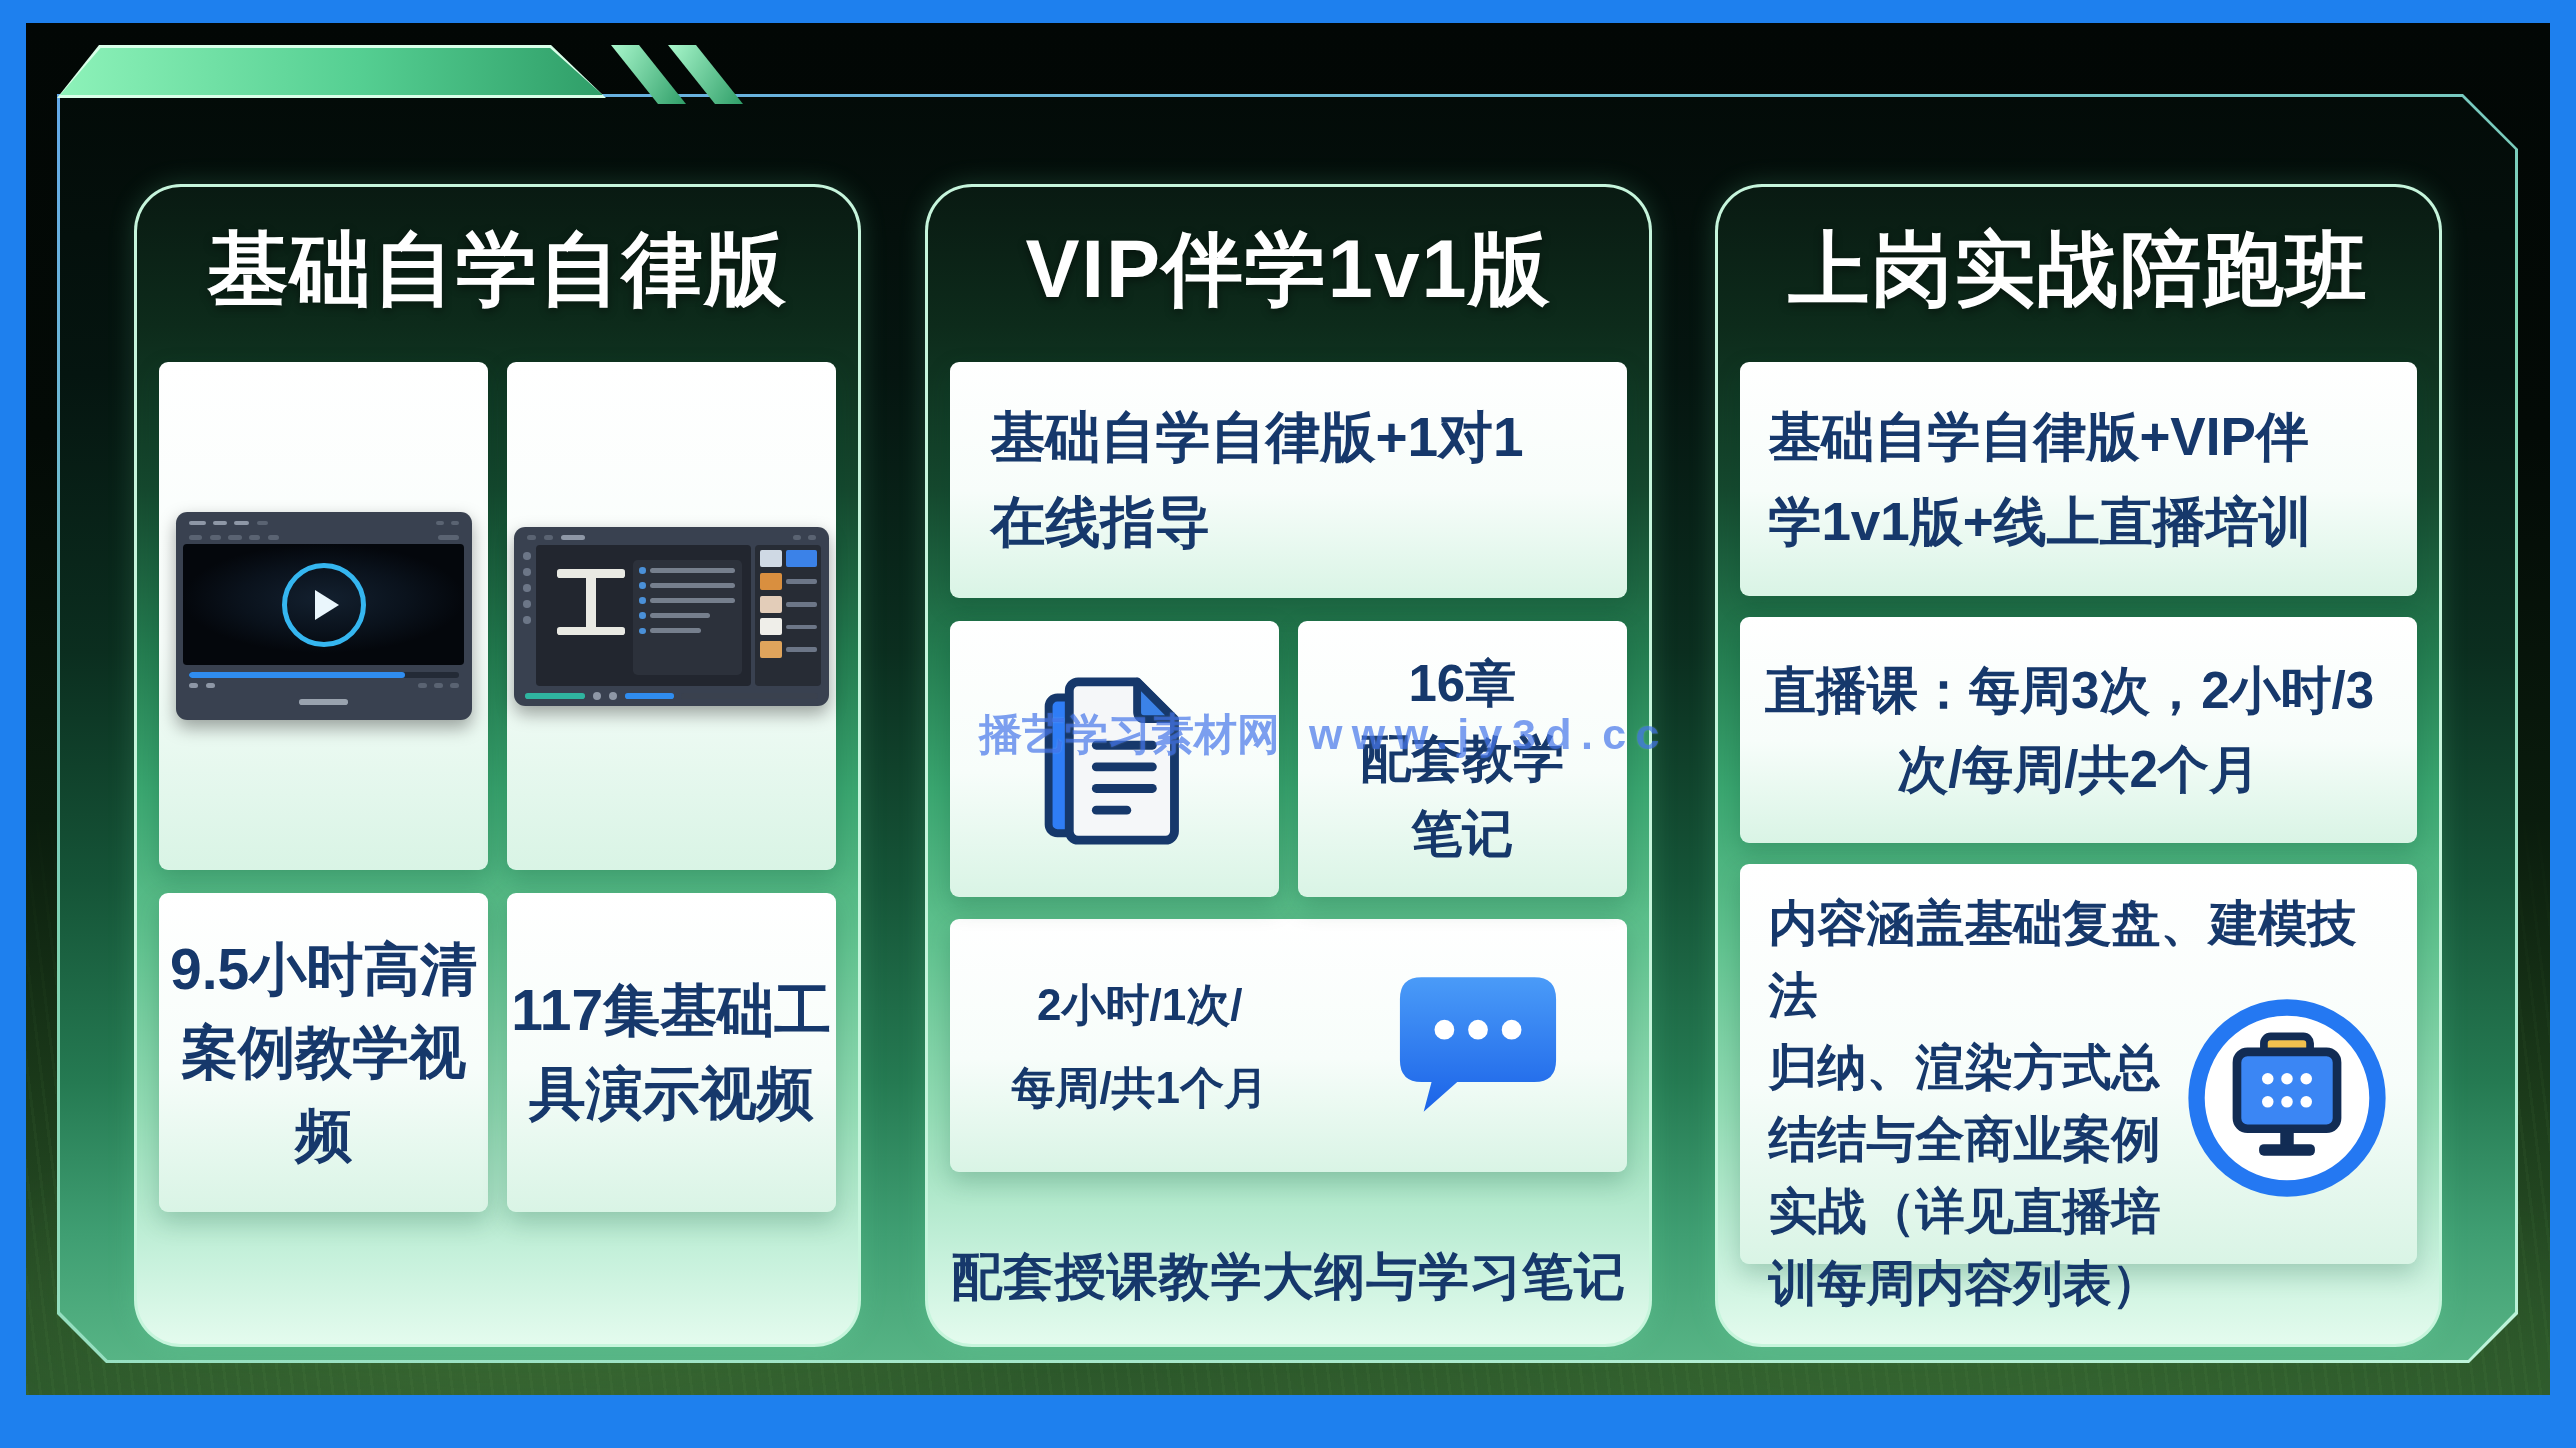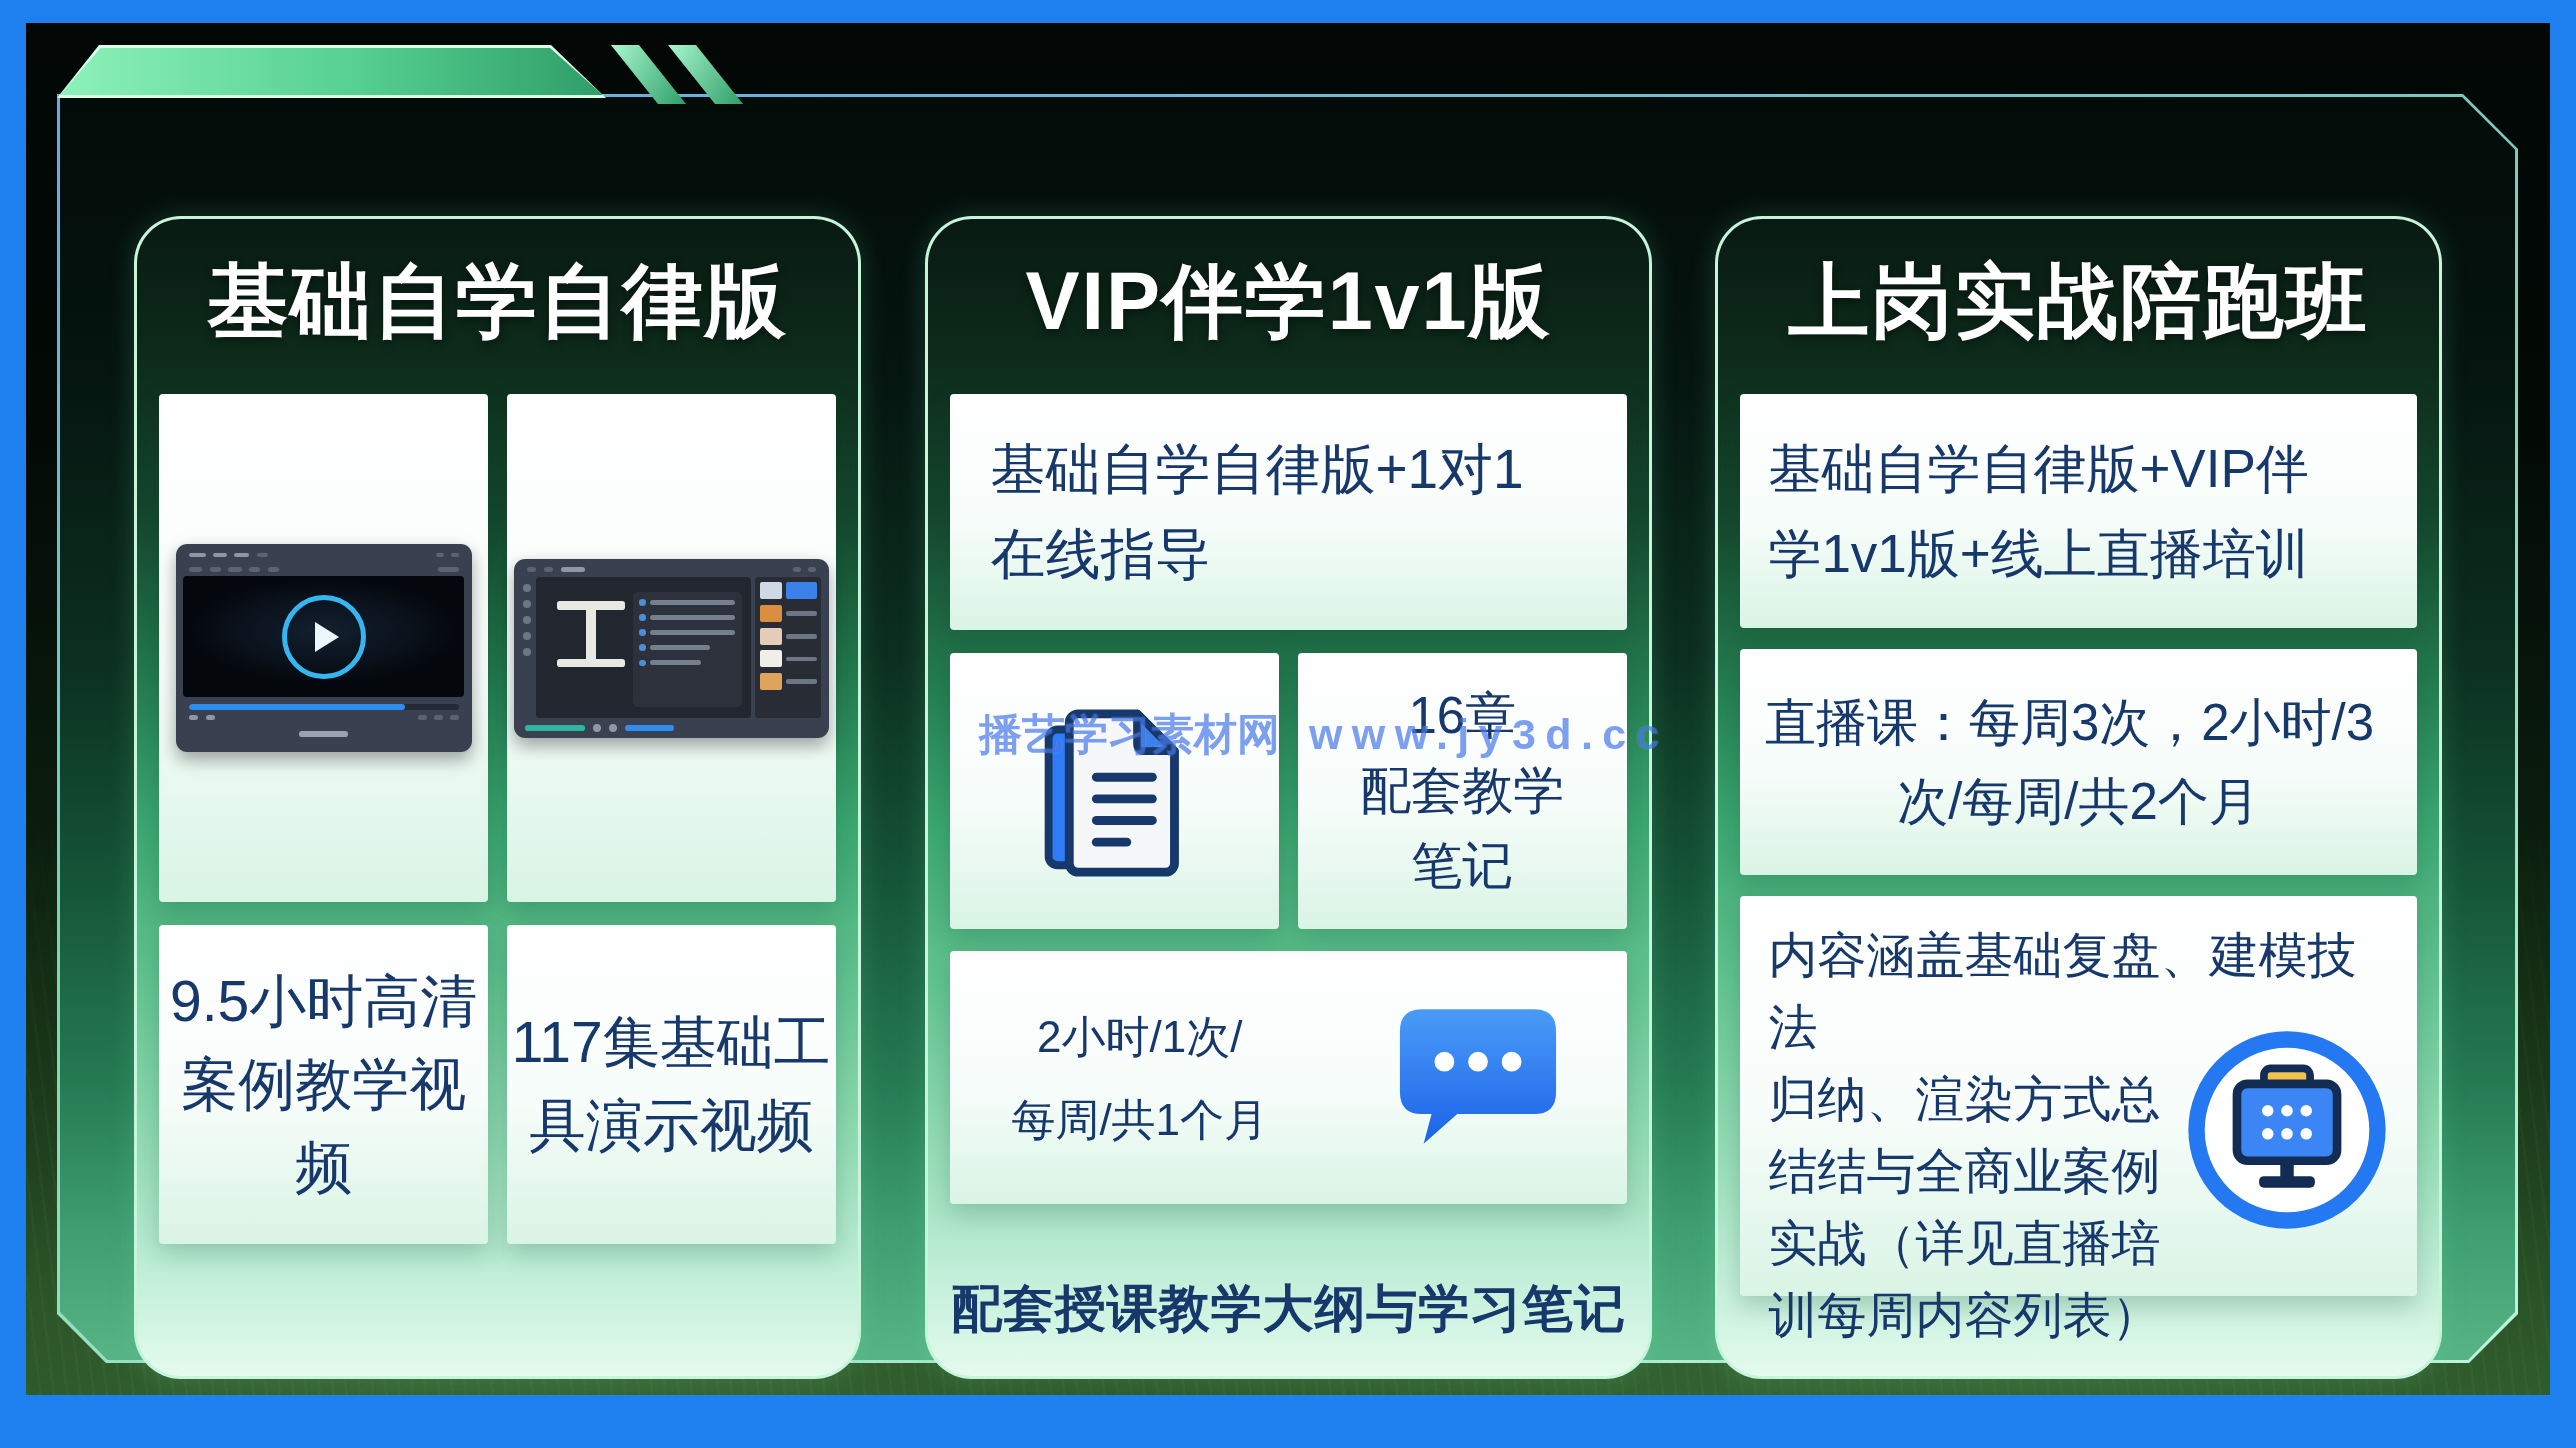--- a/index.html
+++ b/index.html
@@ -52,39 +52,38 @@
     background:linear-gradient(120deg,#a9f7cc,#2f9e68);
   }
   .slash.s1{left:611px;}
   .slash.s2{left:668px;}
 
   
   .col{
     position:absolute;top:184px;height:1163px;width:727px;
     background:#c6f5dc;border-radius:47px;
     box-shadow:0 0 26.4px rgba(120,240,180,.18);
-    margin-top:32px;
   }
   .col-inner{
     position:absolute;inset:2.8px;border-radius:44px;overflow:hidden;
     background:linear-gradient(180deg,
       #091a12 0%, #0d2b1b 12%, #15482e 26%, #247c50 40%,
       #3aa670 52%, #63c491 66%, #93dcb5 80%, #c4f0da 92%, #e4fbee 100%);
   }
   .col-content{position:relative;height:100%;padding:0 22.6px;box-sizing:border-box;}
   .col-title{
     height:168px;display:flex;align-items:center;justify-content:center;
     color:#ffffff;font-size:81px;font-weight:800;letter-spacing:1.9px;
     text-shadow:0 2.8px 9.4px rgba(0,0,0,.45);
   }
   .card{
     background:linear-gradient(180deg,#ffffff 0%,#f7fdfa 55%,#d9f4e5 100%);
-    border-radius:4px;
+    border-radius:9px;
     box-shadow:0 9.4px 24.5px rgba(8,70,45,.22);
-    color:#16386b;font-weight:400;
+    color:#16386b;font-weight:700;
   }
 
   
   .media-row{display:flex;gap:19px;height:508px;margin-top:7.5px;}
   .media-row .card{flex:1;display:flex;align-items:center;justify-content:center;}
   .text-row{display:flex;gap:19px;height:319px;margin-top:22.6px;}
   .text-row .card{flex:1;display:flex;flex-direction:column;align-items:center;justify-content:center;
     font-size:57px;line-height:83px;text-align:center;}
 
   

